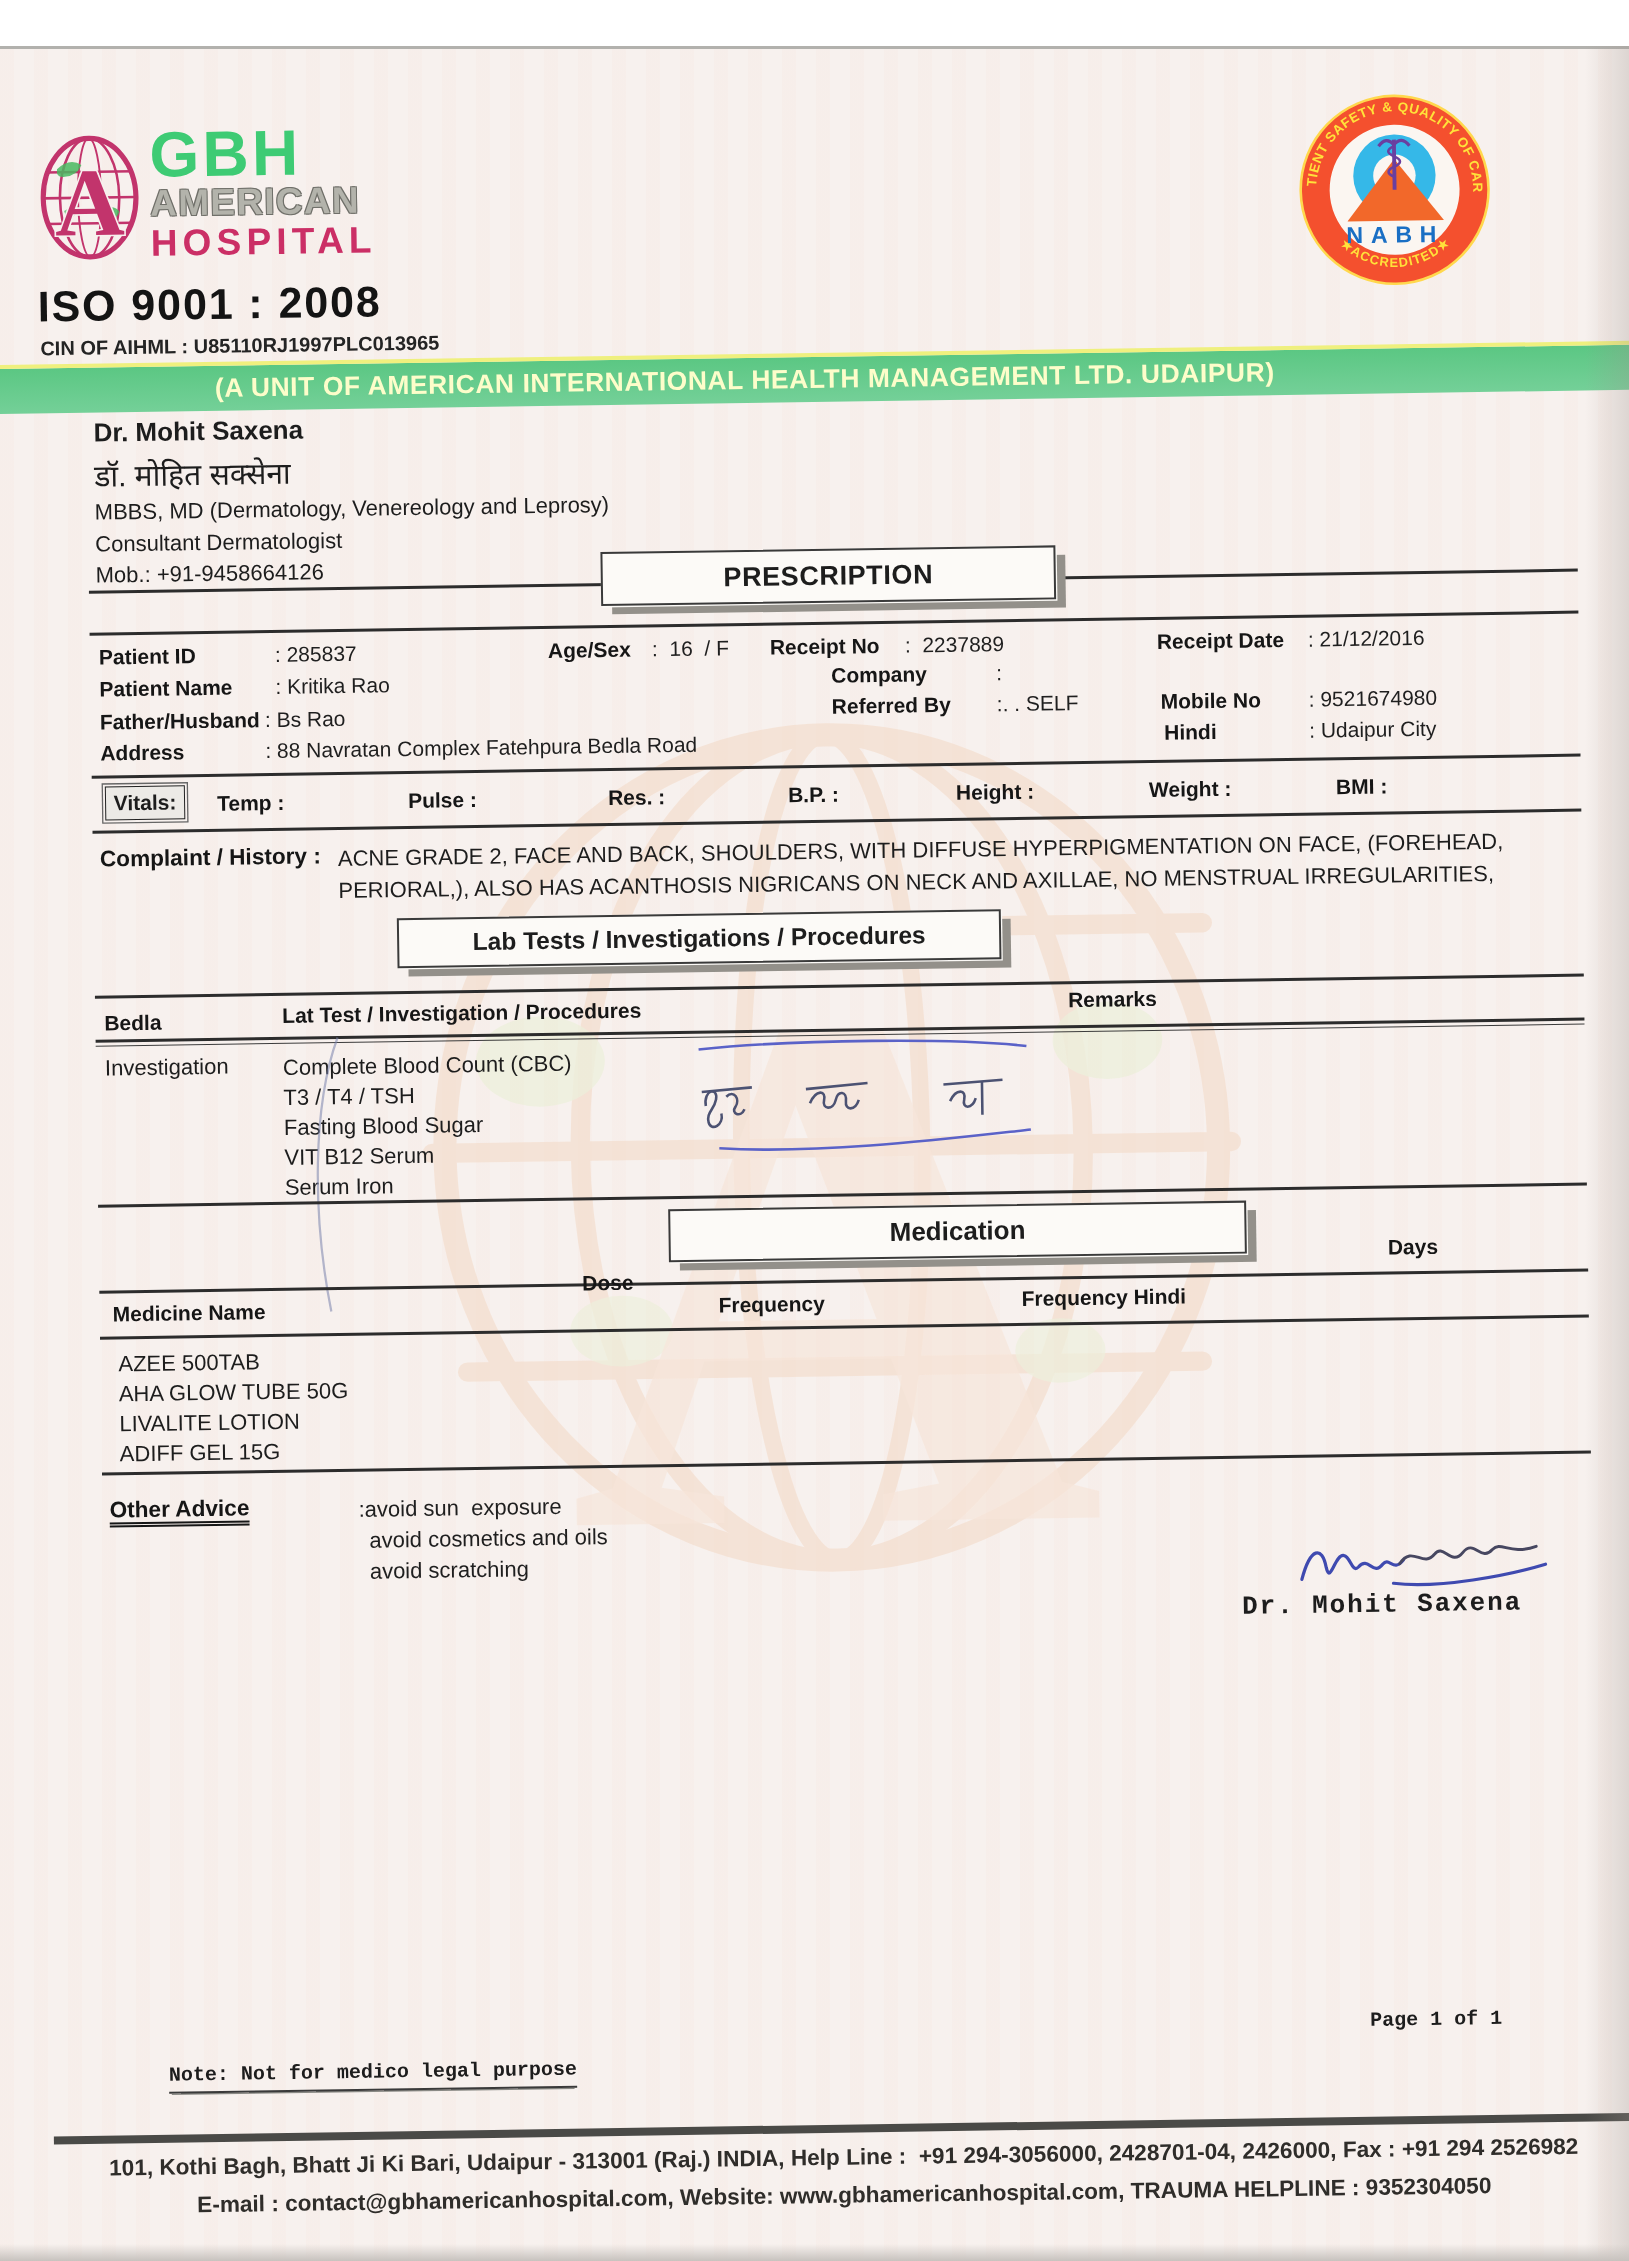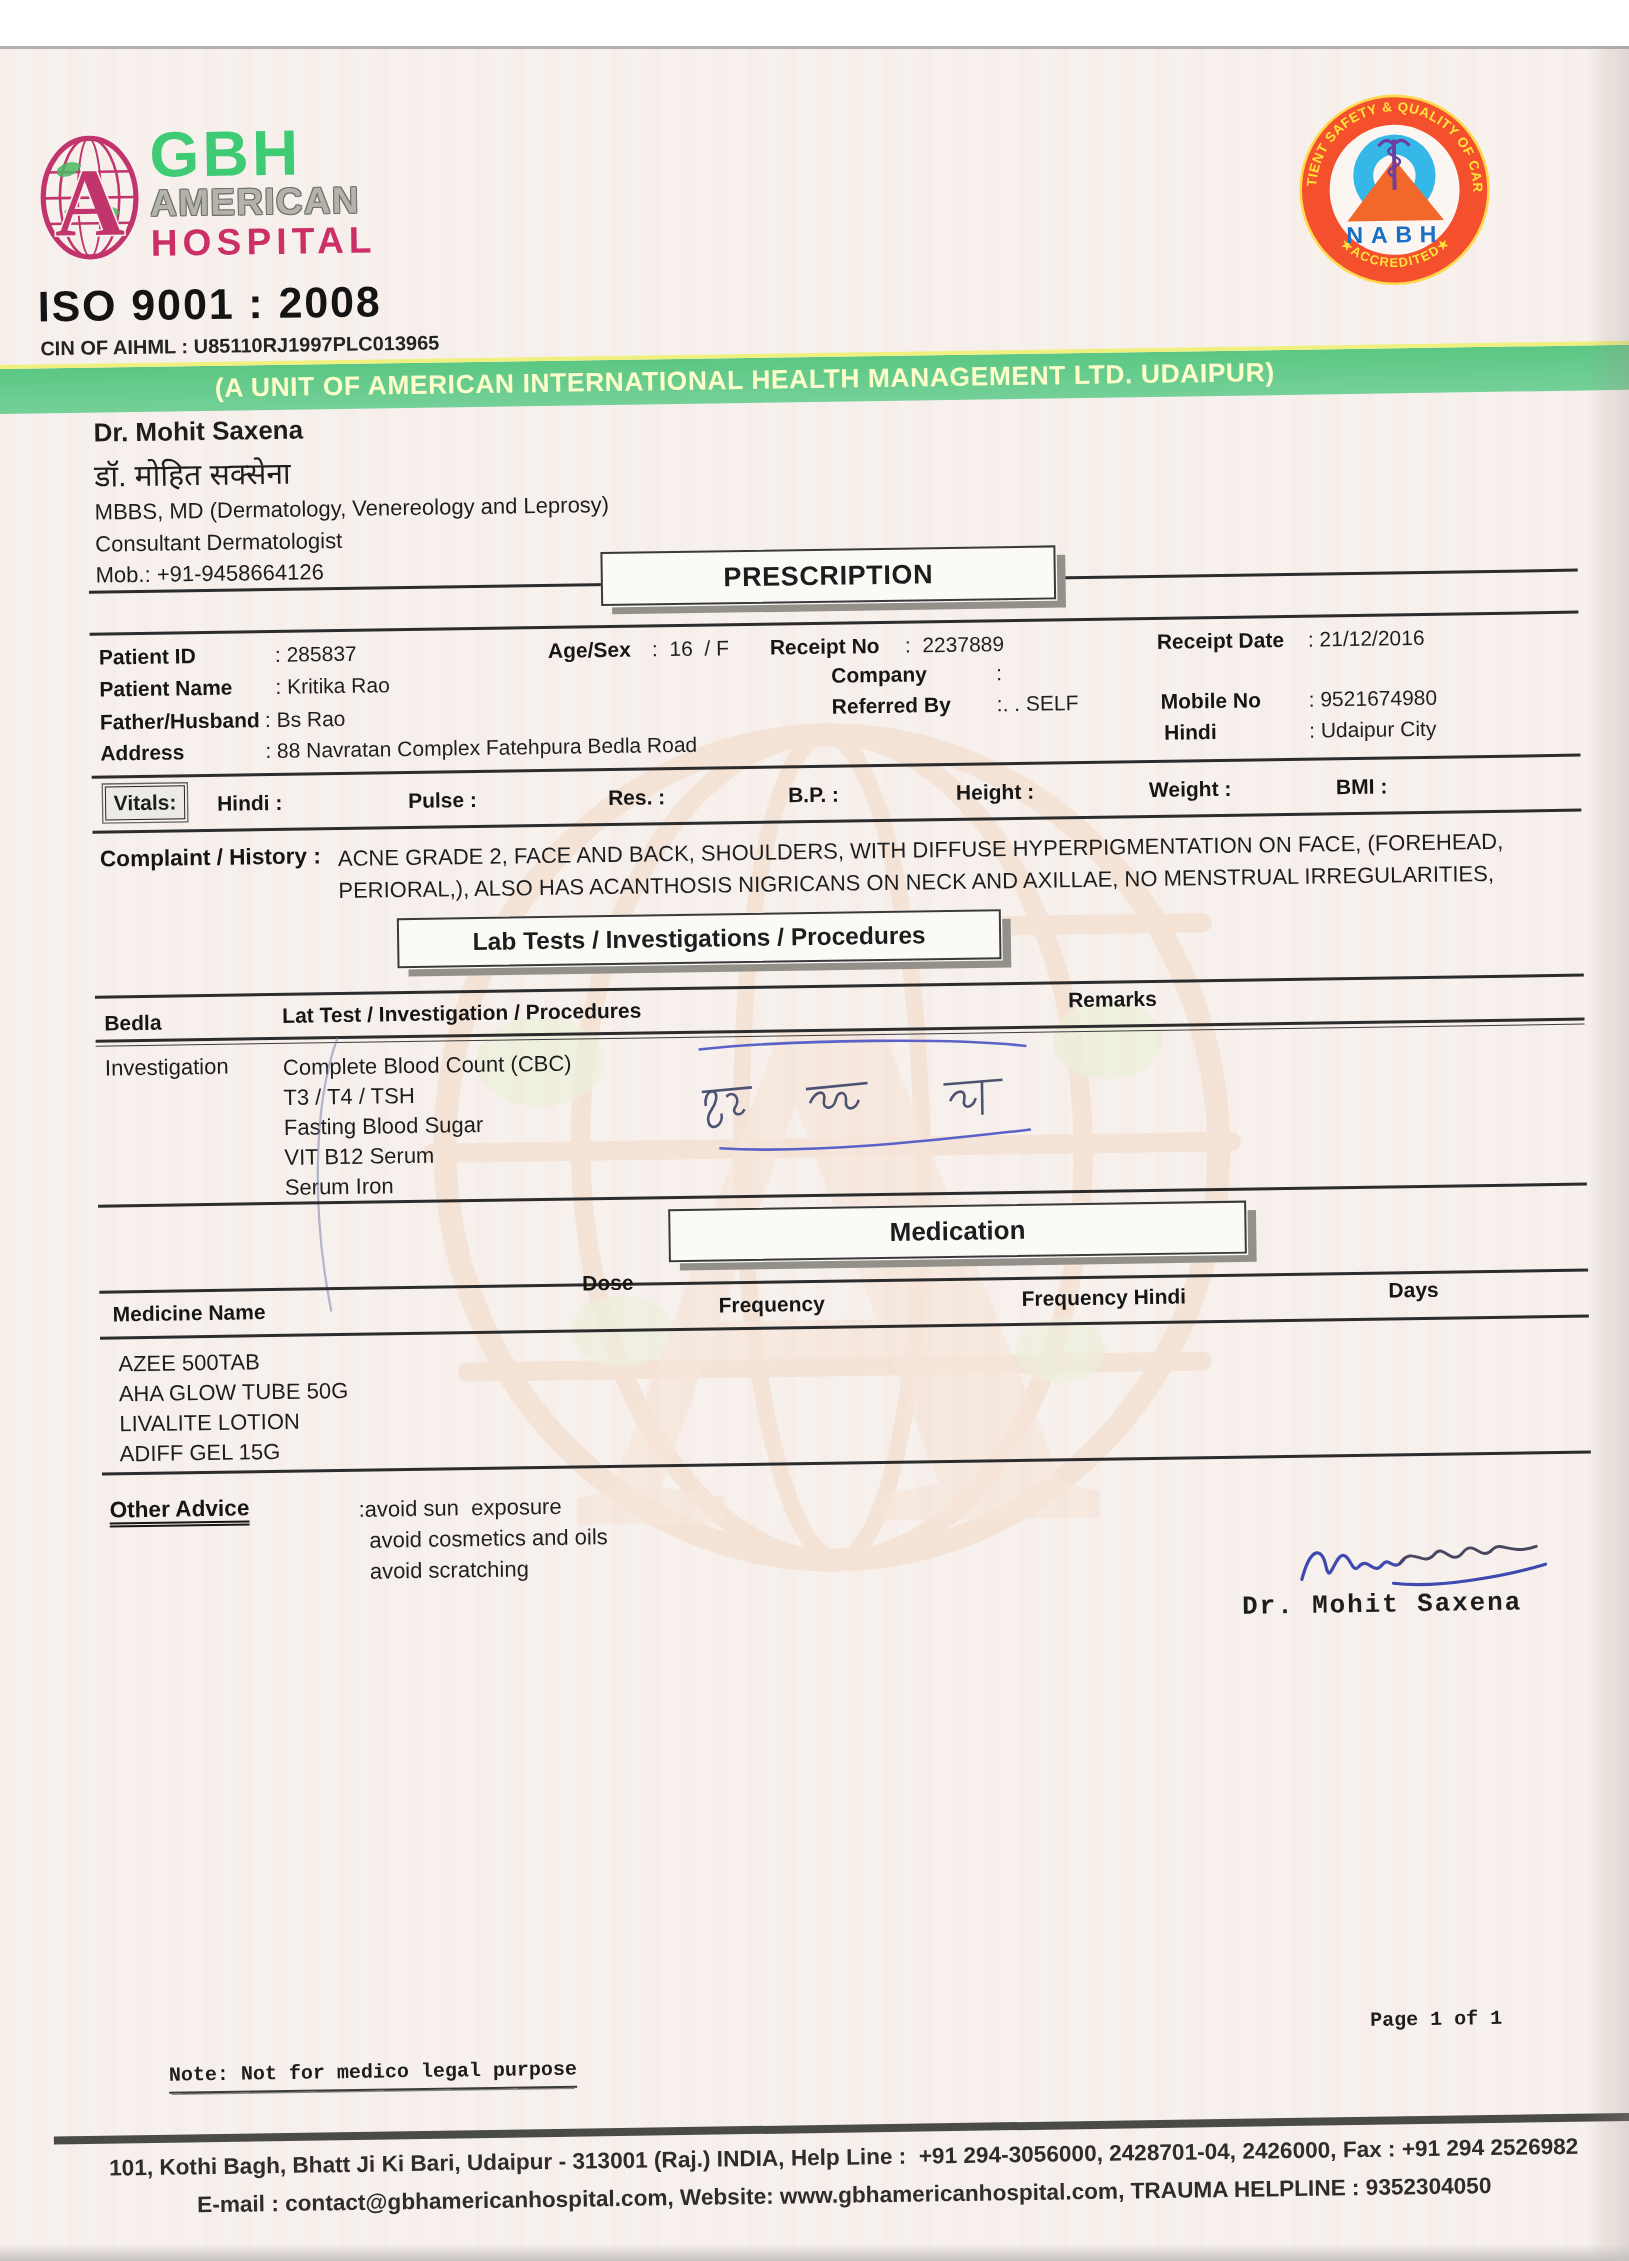--- a/index.html
+++ b/index.html
@@ -142,21 +142,21 @@
     <div class="abs t33 lbl" style="left:1167px;top:695px;">Mobile No</div>
     <div class="abs t33 val" style="left:1315px;top:695px;">: 9521674980</div>
 
     <div class="abs t33 lbl" style="left:106px;top:731px;">Address</div>
     <div class="abs t33 val" style="left:271px;top:731px;">: 88 Navratan Complex Fatehpura Bedla Road</div>
     <div class="abs t33 lbl" style="left:1170px;top:726px;">Hindi</div>
     <div class="abs t33 val" style="left:1315px;top:726px;">: Udaipur City</div>
 
     <div class="hr" style="left:97px;top:765px;width:1489px;"></div>
     <div class="vitalsbox" style="left:110px;top:776px;">Vitals:</div>
-    <div class="abs t33 lbl" style="left:222px;top:783px;">Hindi :</div>
+    <div class="abs t33 lbl" style="left:222px;top:783px;">Temp :</div>
     <div class="abs t33 lbl" style="left:413px;top:783px;">Pulse :</div>
     <div class="abs t33 lbl" style="left:613px;top:783px;">Res. :</div>
     <div class="abs t33 lbl" style="left:793px;top:783px;">B.P. :</div>
     <div class="abs t33 lbl" style="left:961px;top:783px;">Height :</div>
     <div class="abs t33 lbl" style="left:1154px;top:783px;">Weight :</div>
     <div class="abs t33 lbl" style="left:1341px;top:783px;">BMI :</div>
     <div class="hr" style="left:97px;top:820px;width:1489px;"></div>
 
     <div class="abs lbl" style="left:104px;top:836px;font-size:22.6px;">Complaint / History :</div>
     <div class="abs t34" style="left:342px;top:836px;width:1251px;line-height:1.44;">ACNE GRADE 2, FACE AND BACK, SHOULDERS, WITH DIFFUSE HYPERPIGMENTATION ON FACE, (FOREHEAD, PERIORAL,), ALSO HAS ACANTHOSIS NIGRICANS ON NECK AND AXILLAE, NO MENSTRUAL IRREGULARITIES,</div>
@@ -198,21 +198,21 @@
     <div class="hr" style="left:97px;top:1194px;width:1489px;"></div>
 
     <div class="boxhead" style="left:667px;top:1207px;width:574px;height:49px;font-size:26px;">
       <span>Medication</span>
     </div>
     <div class="hr" style="left:97px;top:1280px;width:1489px;"></div>
     <div class="abs t33 lbl" style="left:110px;top:1292px;">Medicine Name</div>
     <div class="abs t33 lbl" style="left:580px;top:1268px;">Dose</div>
     <div class="abs t33 lbl" style="left:716px;top:1292px;">Frequency</div>
     <div class="abs t33 lbl" style="left:1019px;top:1290px;">Frequency Hindi</div>
-    <div class="abs t33 lbl" style="left:1386px;top:1287px;">Days</div>
+    <div class="abs t33 lbl" style="left:1386px;top:1244px;">Days</div>
     <div class="hr" style="left:97px;top:1326px;width:1489px;"></div>
 
     <div class="abs" style="left:115px;top:1339px;font-size:22px;line-height:30px;">
       <div>AZEE 500TAB</div>
       <div>AHA GLOW TUBE 50G</div>
       <div>LIVALITE LOTION</div>
       <div>ADIFF GEL 15G</div>
     </div>
     <div class="hr" style="left:97px;top:1462px;width:1489px;"></div>
 

